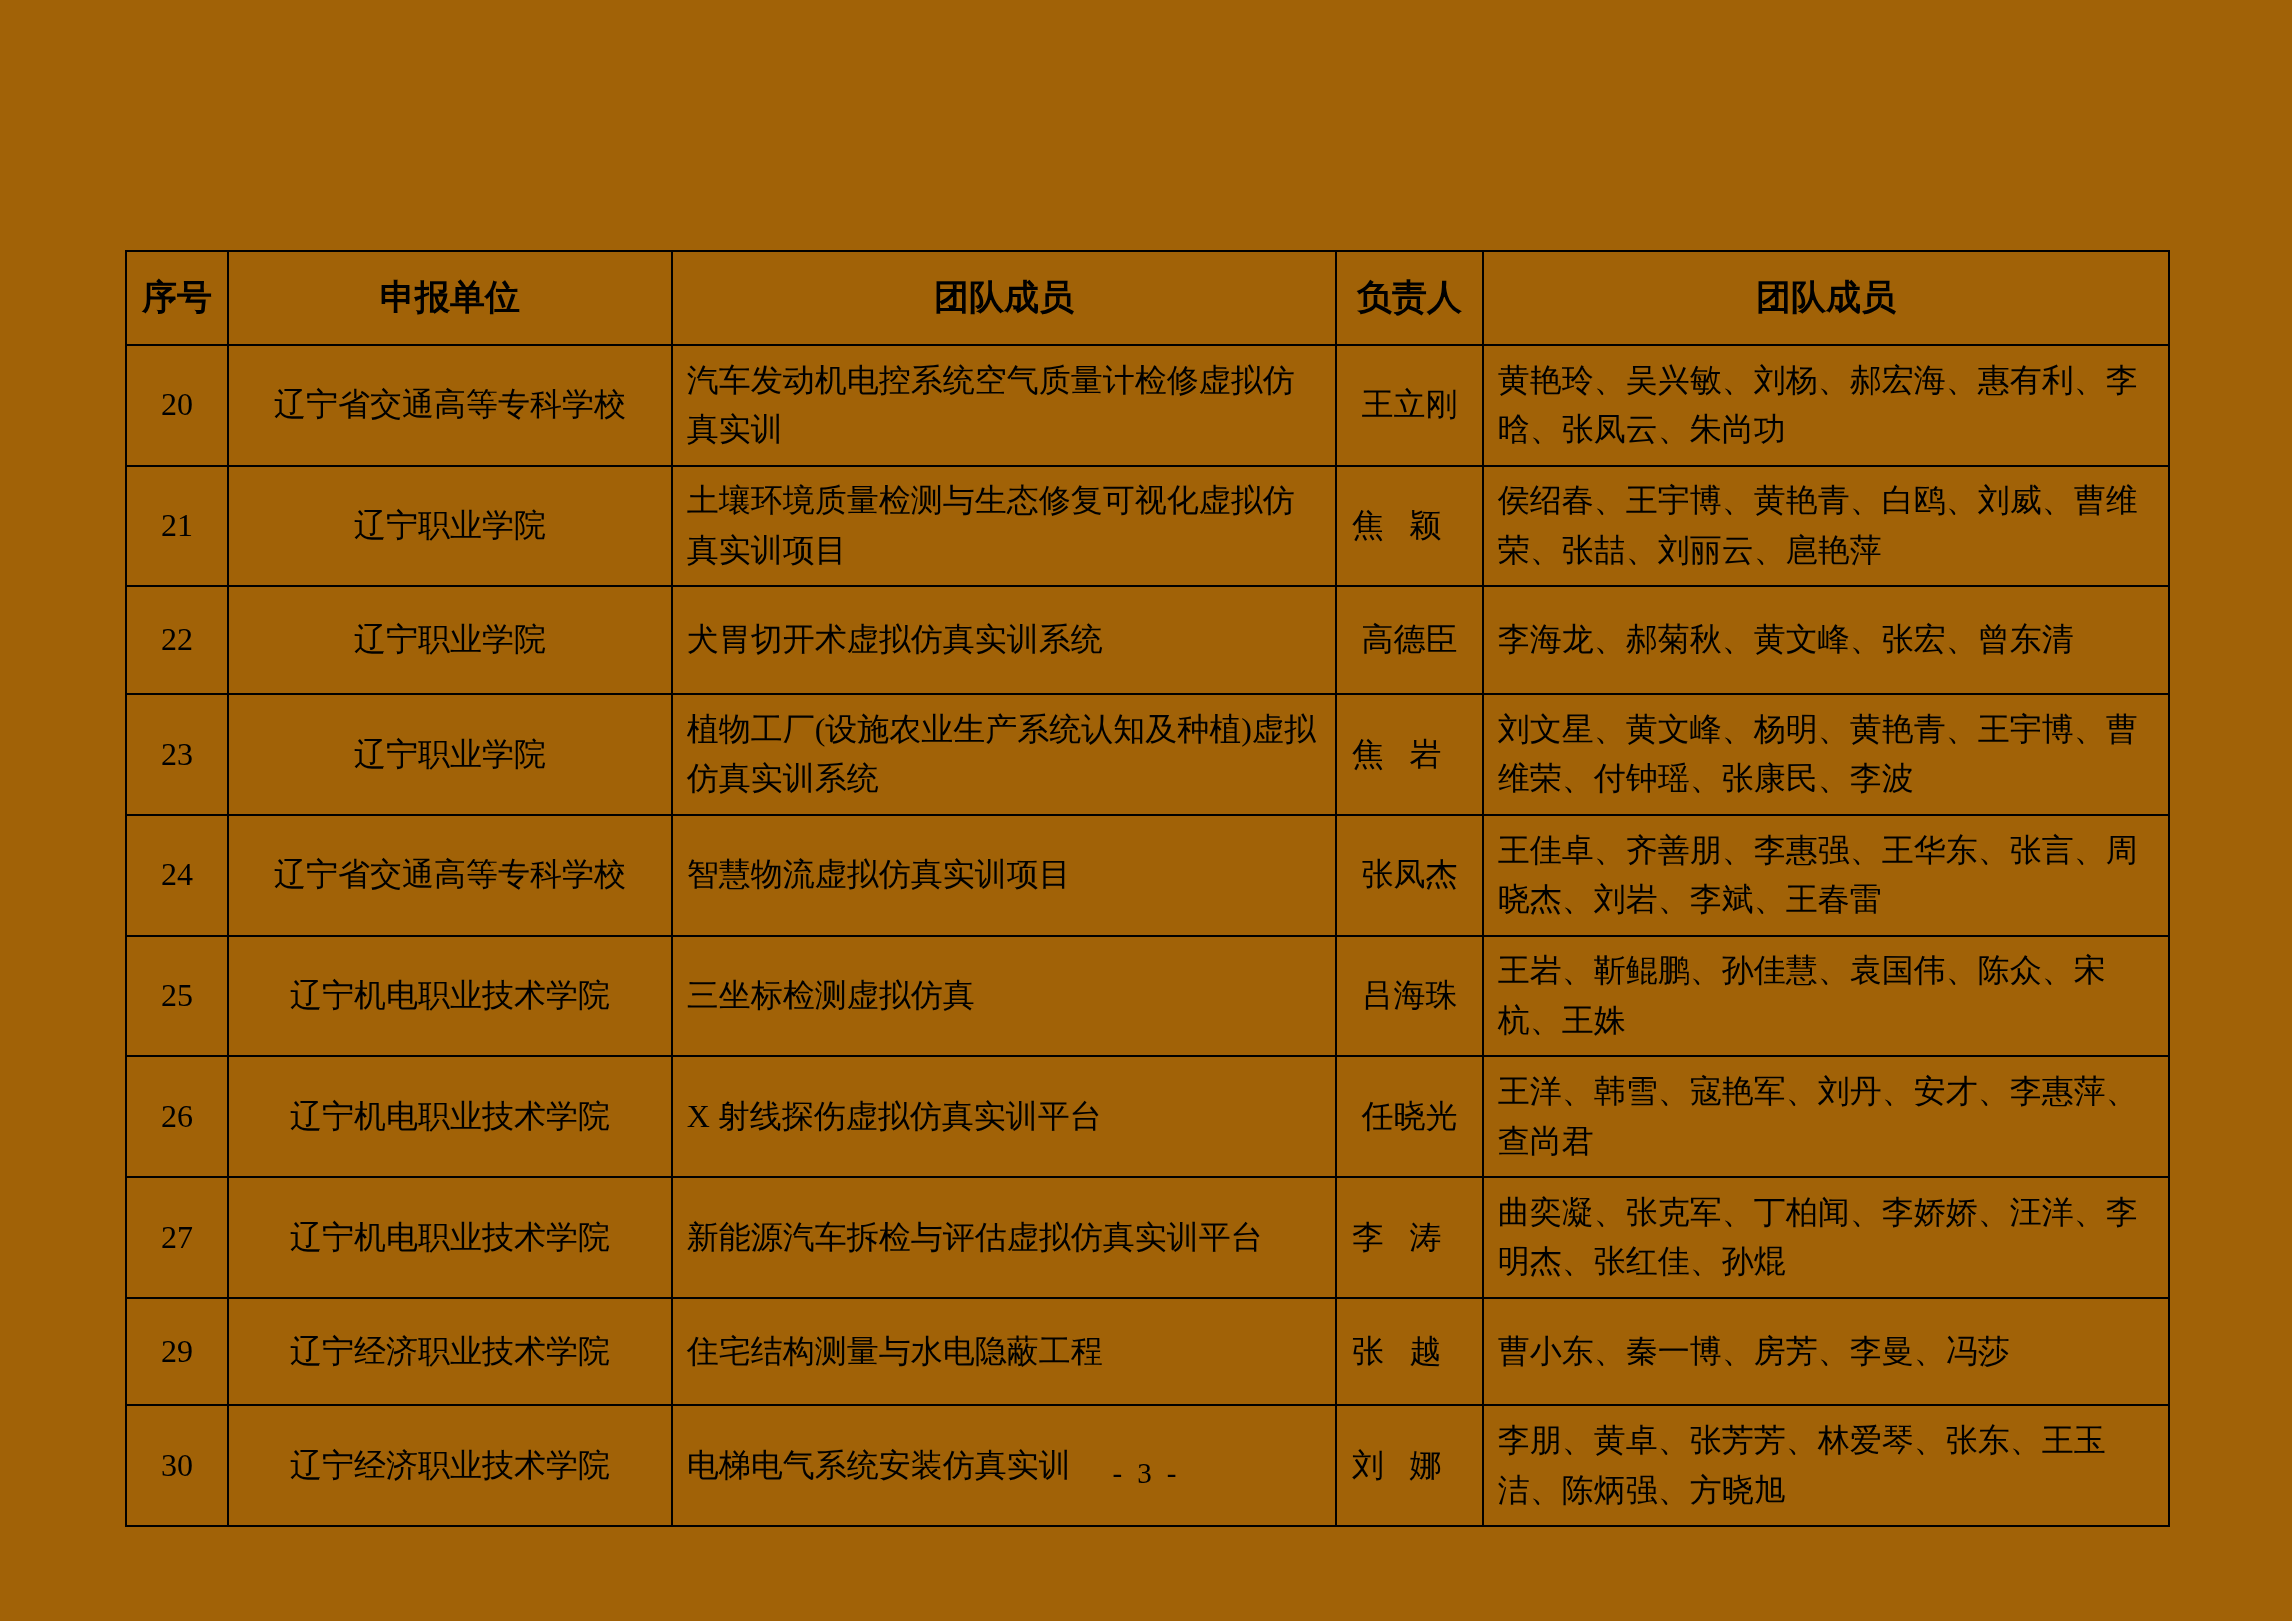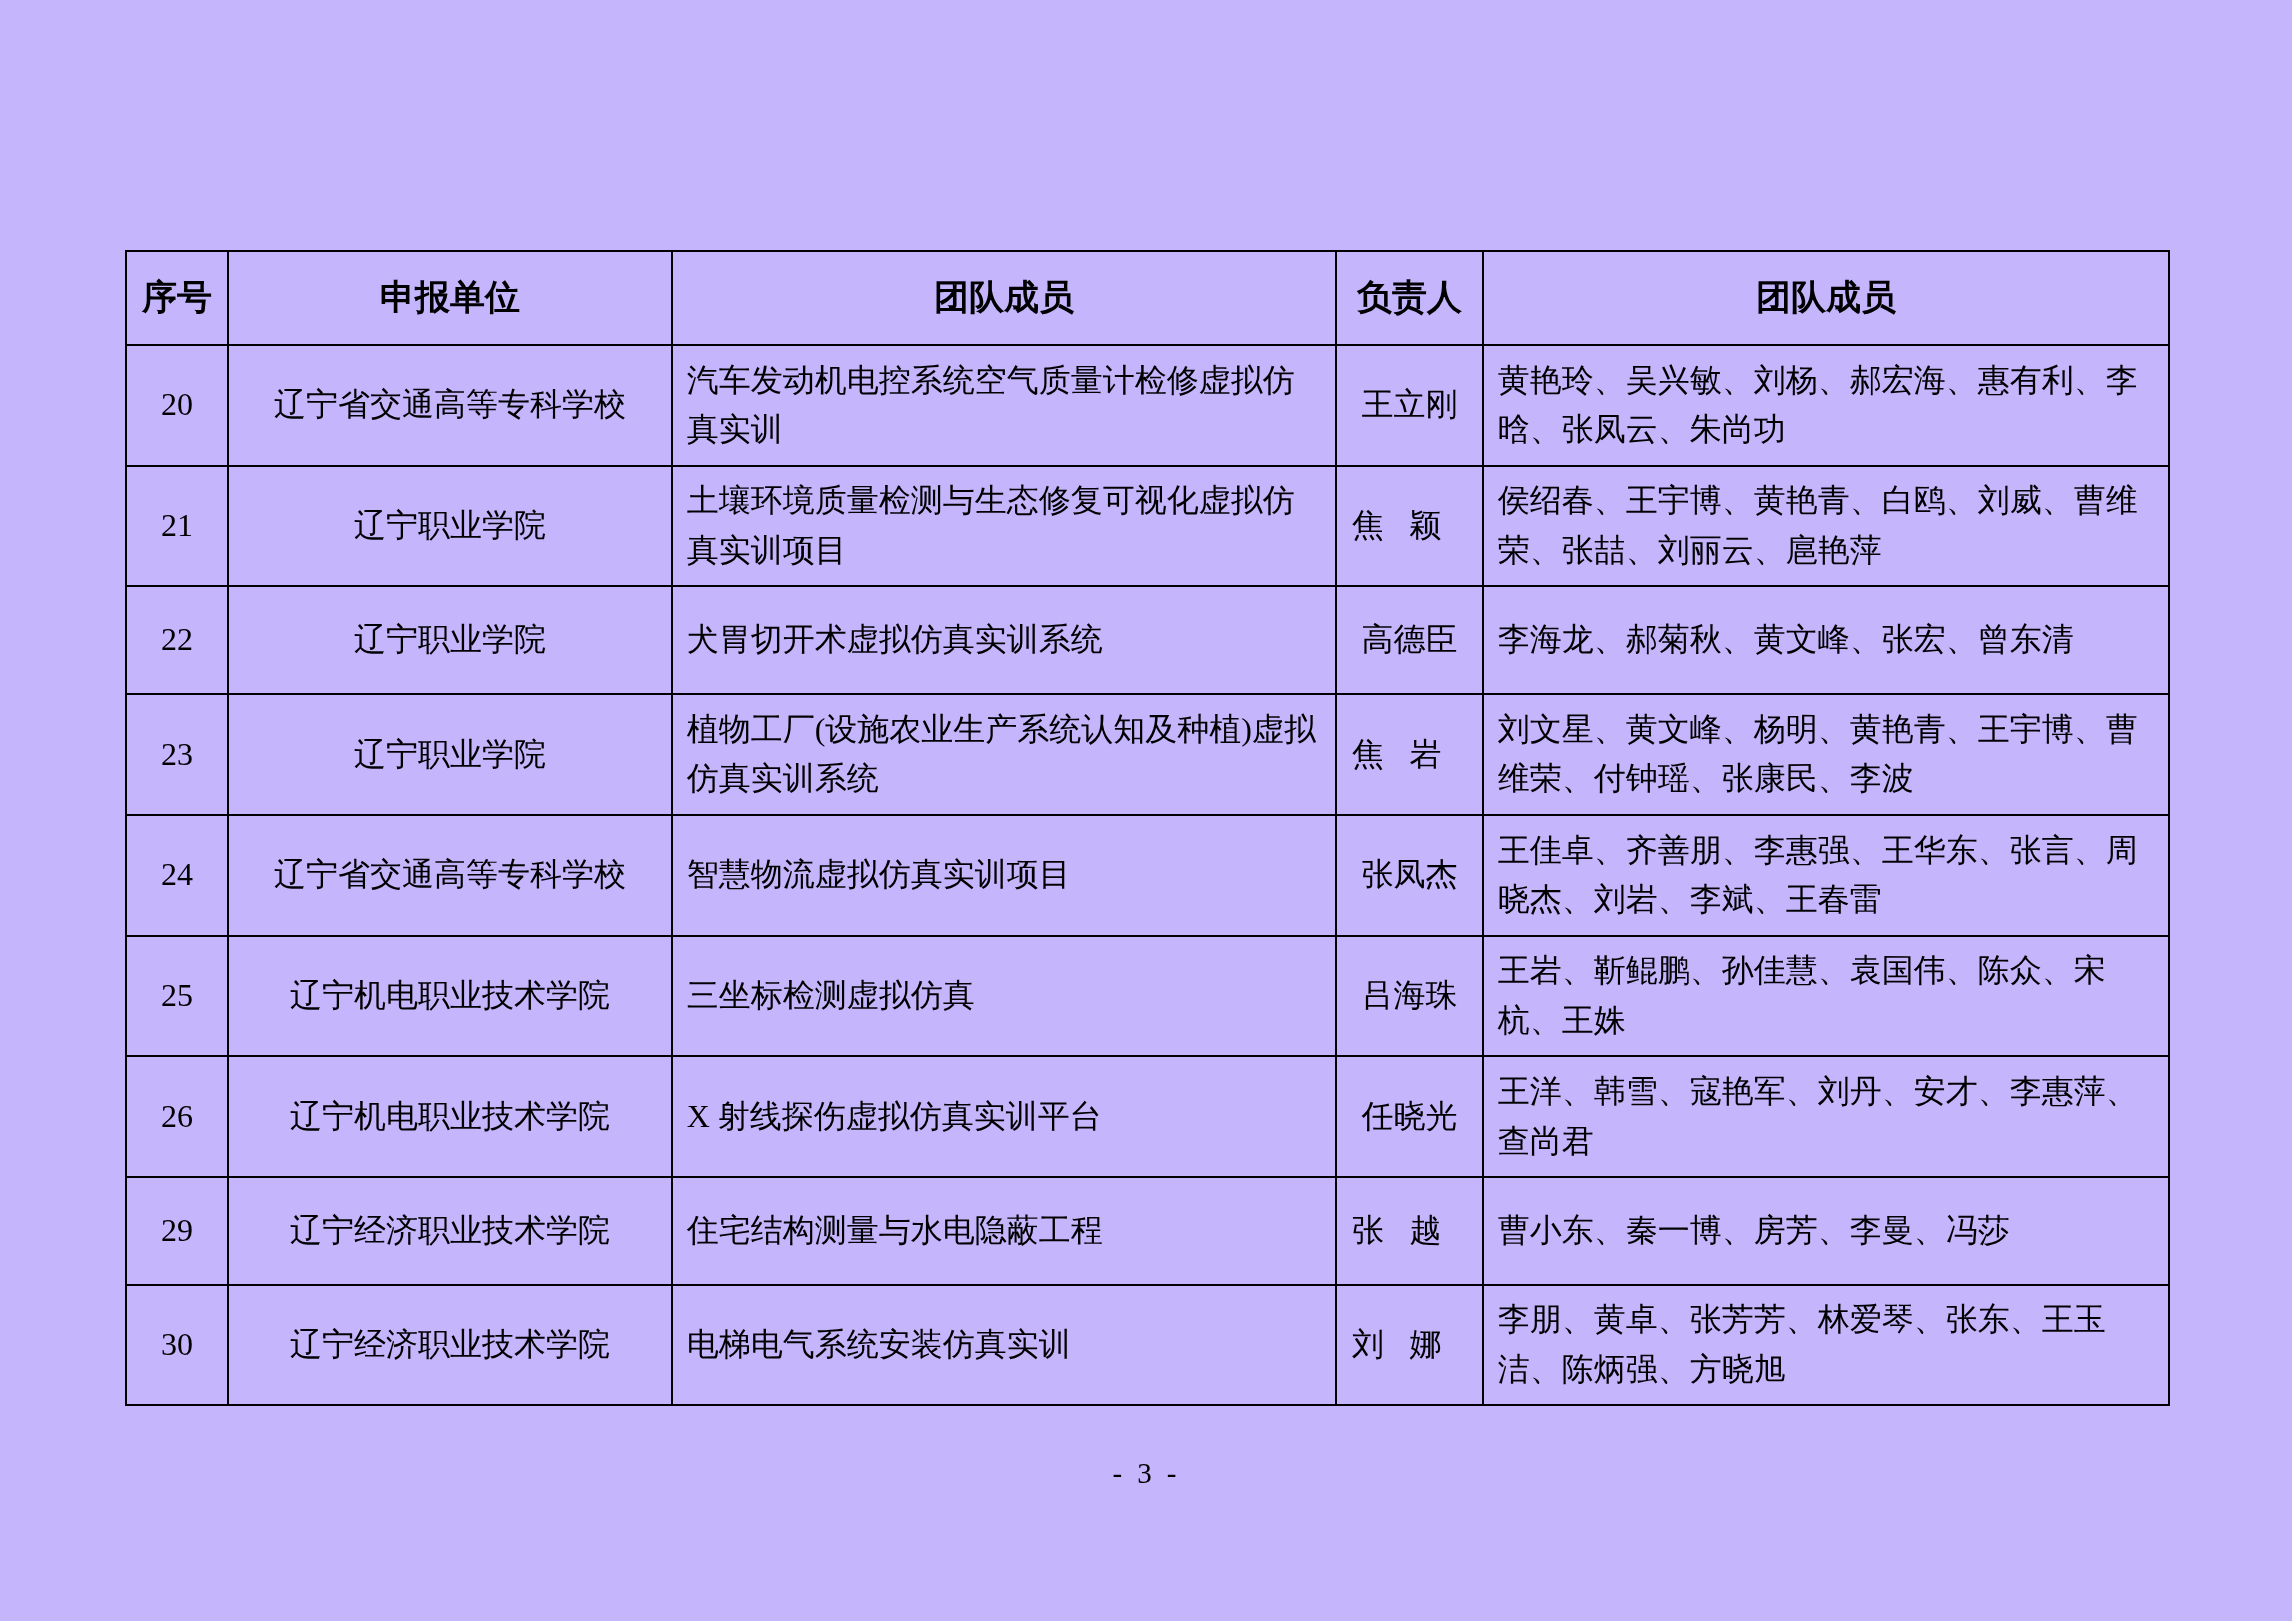--- a/index.html
+++ b/index.html
@@ -4,21 +4,21 @@
 <style>
   html, body {
     margin: 0;
     padding: 0;
     background: #ffffff;
   }
   .page {
     position: relative;
     width: 2293px;
     height: 1621px;
-    background: #c4b5fd;
+    background: #a16207;
     font-family: "Liberation Serif", "DejaVu Serif", serif;
     color: #000000;
   }
   table.doc-table {
     position: absolute;
     left: 125px;
     top: 250px;
     width: 2043px;
     border-collapse: collapse;
     table-layout: fixed;
@@ -130,20 +130,27 @@
           <td class="c-left">王岩、靳鲲鹏、孙佳慧、袁国伟、陈众、宋杭、王姝</td>
         </tr>
         <tr>
           <td class="c-center">26</td>
           <td class="c-center">辽宁机电职业技术学院</td>
           <td class="c-left">X 射线探伤虚拟仿真实训平台</td>
           <td class="c-center">任晓光</td>
           <td class="c-left">王洋、韩雪、寇艳军、刘丹、安才、李惠萍、查尚君</td>
         </tr>
         <tr>
+          <td class="c-center">27</td>
+          <td class="c-center">辽宁机电职业技术学院</td>
+          <td class="c-left">新能源汽车拆检与评估虚拟仿真实训平台</td>
+          <td class="c-center spaced-name">李涛</td>
+          <td class="c-left">曲奕凝、张克军、丁柏闻、李娇娇、汪洋、李明杰、张红佳、孙焜</td>
+        </tr>
+        <tr>
           <td class="c-center">29</td>
           <td class="c-center">辽宁经济职业技术学院</td>
           <td class="c-left">住宅结构测量与水电隐蔽工程</td>
           <td class="c-center spaced-name">张越</td>
           <td class="c-left">曹小东、秦一博、房芳、李曼、冯莎</td>
         </tr>
         <tr>
           <td class="c-center">30</td>
           <td class="c-center">辽宁经济职业技术学院</td>
           <td class="c-left">电梯电气系统安装仿真实训</td>

